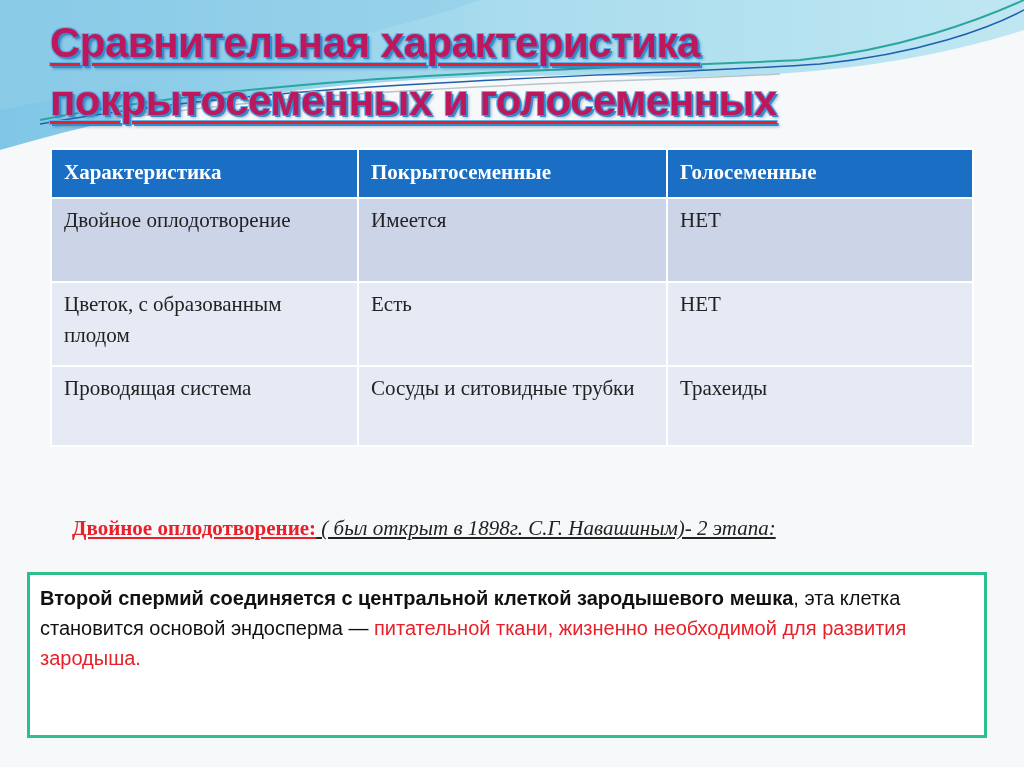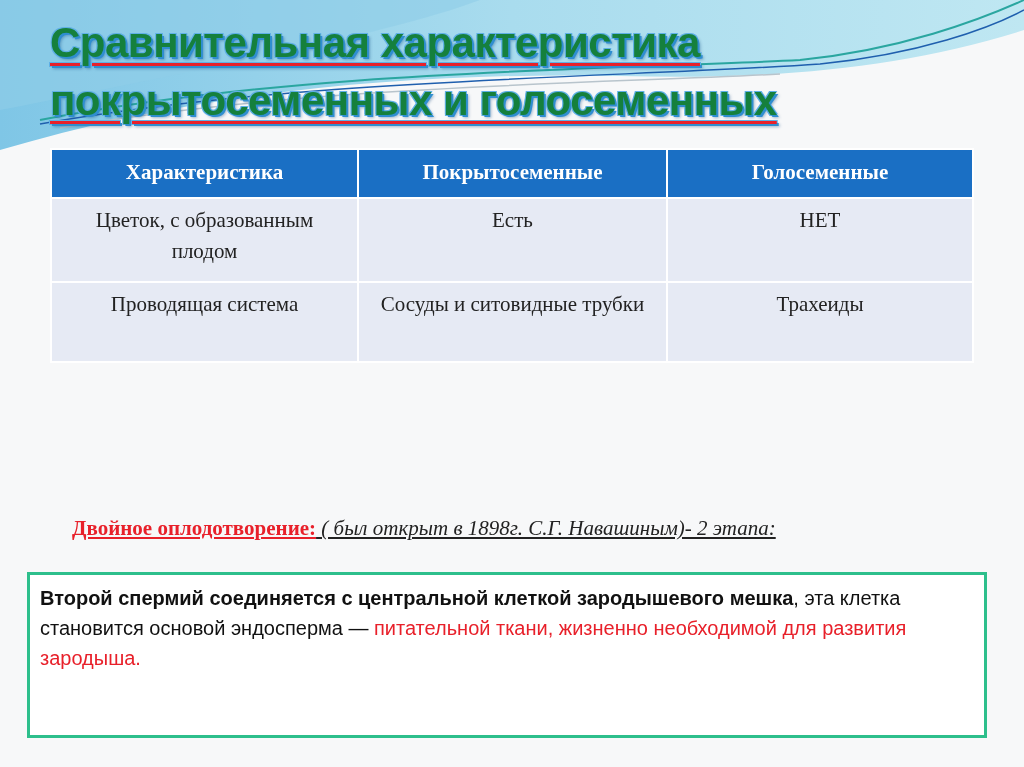--- a/index.html
+++ b/index.html
@@ -6,33 +6,33 @@
     body {
       width: 1024px; height: 767px; overflow: hidden; position: relative;
       background: #f7f8f9;
       font-family: "Liberation Serif", "DejaVu Serif", serif;
     }
     .bg-swoosh { position: absolute; left: 0; top: 0; width: 1024px; height: 160px; z-index: 0; }
     .title {
       position: absolute; left: 50px; top: 14px; z-index: 2;
       font-family: "Liberation Sans", "DejaVu Sans", sans-serif;
       font-weight: bold; font-size: 42px; line-height: 58px;
-      color: #15803d;
+      color: #be185d;
       -webkit-text-stroke: 0px;
       text-shadow: 2px 2px 0 #2f8ed0, -1px -1px 0 #5fb0e6, 1px -1px 0 #5fb0e6, -1px 1px 0 #5fb0e6, 3px 3px 3px rgba(0,60,120,0.35);
       letter-spacing: -0.5px;
     }
     .title .line { display: block; text-decoration: underline; text-decoration-color: #e8202a; text-decoration-thickness: 3px; text-underline-offset: 6px; }
     table.cmp {
       position: absolute; left: 50px; top: 148px; width: 924px; z-index: 2;
       border-collapse: collapse; table-layout: fixed;
       font-size: 21px; color: #222;
     }
     table.cmp th, table.cmp td {
-      border: 2px solid #ffffff; vertical-align: top; text-align: center;
+      border: 2px solid #ffffff; vertical-align: top; text-align: left;
       padding: 6px 12px; line-height: 31px;
     }
     table.cmp th { background: #1a6fc4; color: #ffffff; font-weight: bold; height: 34px; padding-top: 7px; }
     table.cmp tr.odd td { background: #ccd5e8; }
     table.cmp tr.even td { background: #e6eaf4; }
     table.cmp col.c1 { width: 307px; }
     table.cmp col.c2 { width: 309px; }
     .small-it { font-style: italic; font-size: 13px; }
     .r1 td { height: 70px; } .r2 td { height: 70px; } .r3 td { height: 56px; } .r4 td { height: 66px; margin-top: 32px; }
     .note {
@@ -80,20 +80,25 @@
       <col class="c3">
     </colgroup>
   <thead>
     <tr>
       <th>Характеристика</th>
       <th>Покрытосеменные</th>
       <th>Голосеменные</th>
     </tr>
   </thead>
   <tbody>
+    <tr class="odd r1">
+      <td>Двойное оплодотворение</td>
+      <td>Имеется</td>
+      <td>НЕТ</td>
+    </tr>
     <tr class="even r2">
       <td>Цветок, с образованным плодом</td>
       <td>Есть</td>
       <td>НЕТ</td>
     </tr>
     <tr class="even r4">
       <td>Проводящая система</td>
       <td>Сосуды и ситовидные трубки</td>
       <td>Трахеиды</td>
     </tr>

